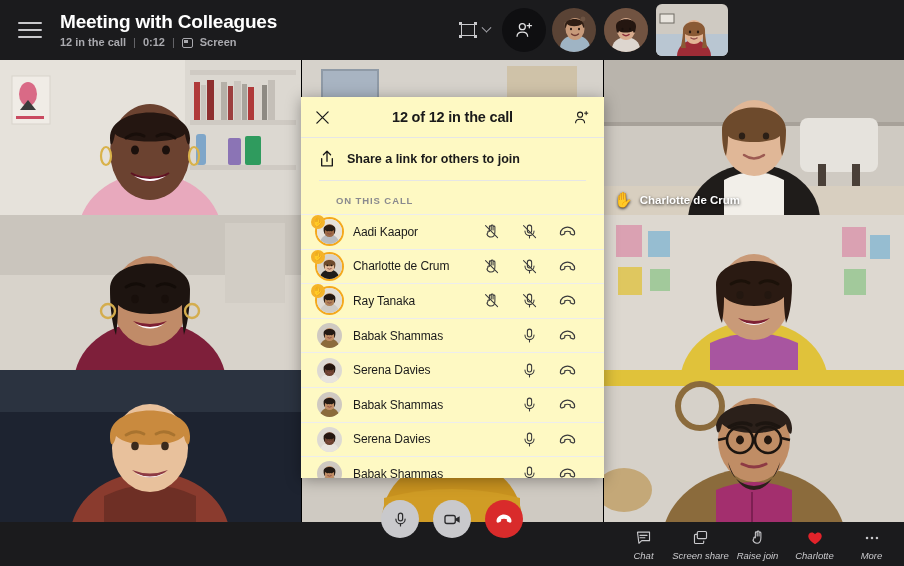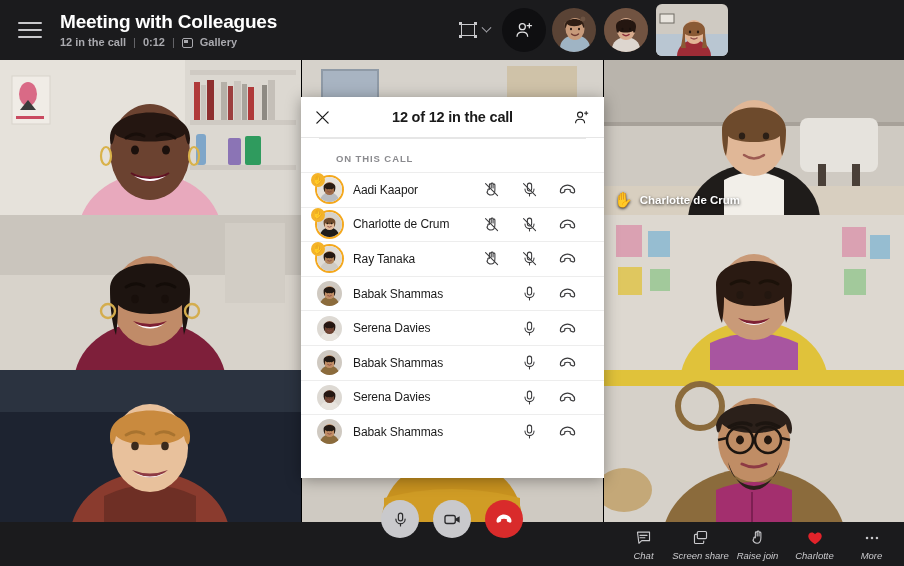--- a/index.html
+++ b/index.html
@@ -113,21 +113,21 @@
   .rc-item {
     width: 57px; display: flex; flex-direction: column; align-items: center;
     justify-content: center; gap: 4px; cursor: pointer; color: #c9c9cc;
     font-size: 9.5px; padding-top: 2px;
   }
   .rc-ico { height: 17px; display: flex; align-items: center; justify-content: center; }
 
   
   .panel {
     position: absolute; left: 301px; top: 97px; width: 303px; height: 381px;
-    background: #ffffff; z-index: 50; overflow: hidden;
+    background: #fef9c3; z-index: 50; overflow: hidden;
     box-shadow: 0 2px 14px rgba(0,0,0,.35);
     display: flex; flex-direction: column;
   }
   .panel-head {
     height: 41px; display: flex; align-items: center; padding: 0 14px;
     border-bottom: 1px solid #e6e6e6; flex: none;
   }
   .p-close { width: 20px; cursor: pointer; display: flex; align-items: center; }
   .p-title {
     flex: 1; text-align: center; font-size: 14.5px; font-weight: bold; color: #1a1a1a;
@@ -181,21 +181,21 @@
         <i></i>
     </div>
     <div class="title-block">
       <div class="meeting-title">Meeting with Colleagues</div>
       <div class="meeting-sub">
         <span>12 in the call</span>
         <span class="sep">|</span>
         <span>0:12</span>
         <span class="sep">|</span>
         <span class="gal-ico"></span>
-        <span>Gallery</span>
+        <span>Screen</span>
       </div>
     </div>
 
     <div class="header-right">
       <div class="layout-btn">
         <span class="frame-ico">
           <span class="bx"></span>
             <span class="c c1"></span>
             <span class="c c2"></span>
           <span class="c c3"></span>
@@ -466,20 +466,28 @@
       <div class="p-title">12 of 12 in the call</div>
       <div class="p-add">
         <svg width="17" height="17" viewBox="0 0 24 24">
           <circle cx="10" cy="8" r="3.6" fill="none" stroke="#1a1a1a" stroke-width="1.5"></circle>
           <path d="M3.6 20c0-3.6 2.9-5.6 6.4-5.6s6.4 2 6.4 5.6" fill="none" stroke="#1a1a1a" stroke-width="1.5"></path>
           <path d="M18.6 3.6v4.6M16.3 5.9h4.6" stroke="#1a1a1a" stroke-width="1.4" stroke-linecap="round"></path>
         </svg>
       </div>
     </div>
 
+    <div class="share-row">
+      <svg width="16" height="18" viewBox="0 0 18 20">
+        <path d="M9 1.5v11" stroke="#1a1a1a" stroke-width="1.5" stroke-linecap="round"></path>
+        <path d="M5 5.2L9 1.4l4 3.8" fill="none" stroke="#1a1a1a" stroke-width="1.5" stroke-linecap="round" stroke-linejoin="round"></path>
+        <path d="M3 9.5v8.2h12V9.5" fill="none" stroke="#1a1a1a" stroke-width="1.5" stroke-linecap="round" stroke-linejoin="round"></path>
+      </svg>
+      <span class="lbl">Share a link for others to join</span>
+    </div>
 
     <div class="divider"></div>
 
     <div class="section-label">ON THIS CALL</div>
 
     <div class="plist" id="plist">
         <div class="prow">
           <div class="pav raised">
             <span class="img"><svg width="25" height="25" viewBox="0 0 25 25">
     <rect width="25" height="25" fill="#e6e2db"></rect>

